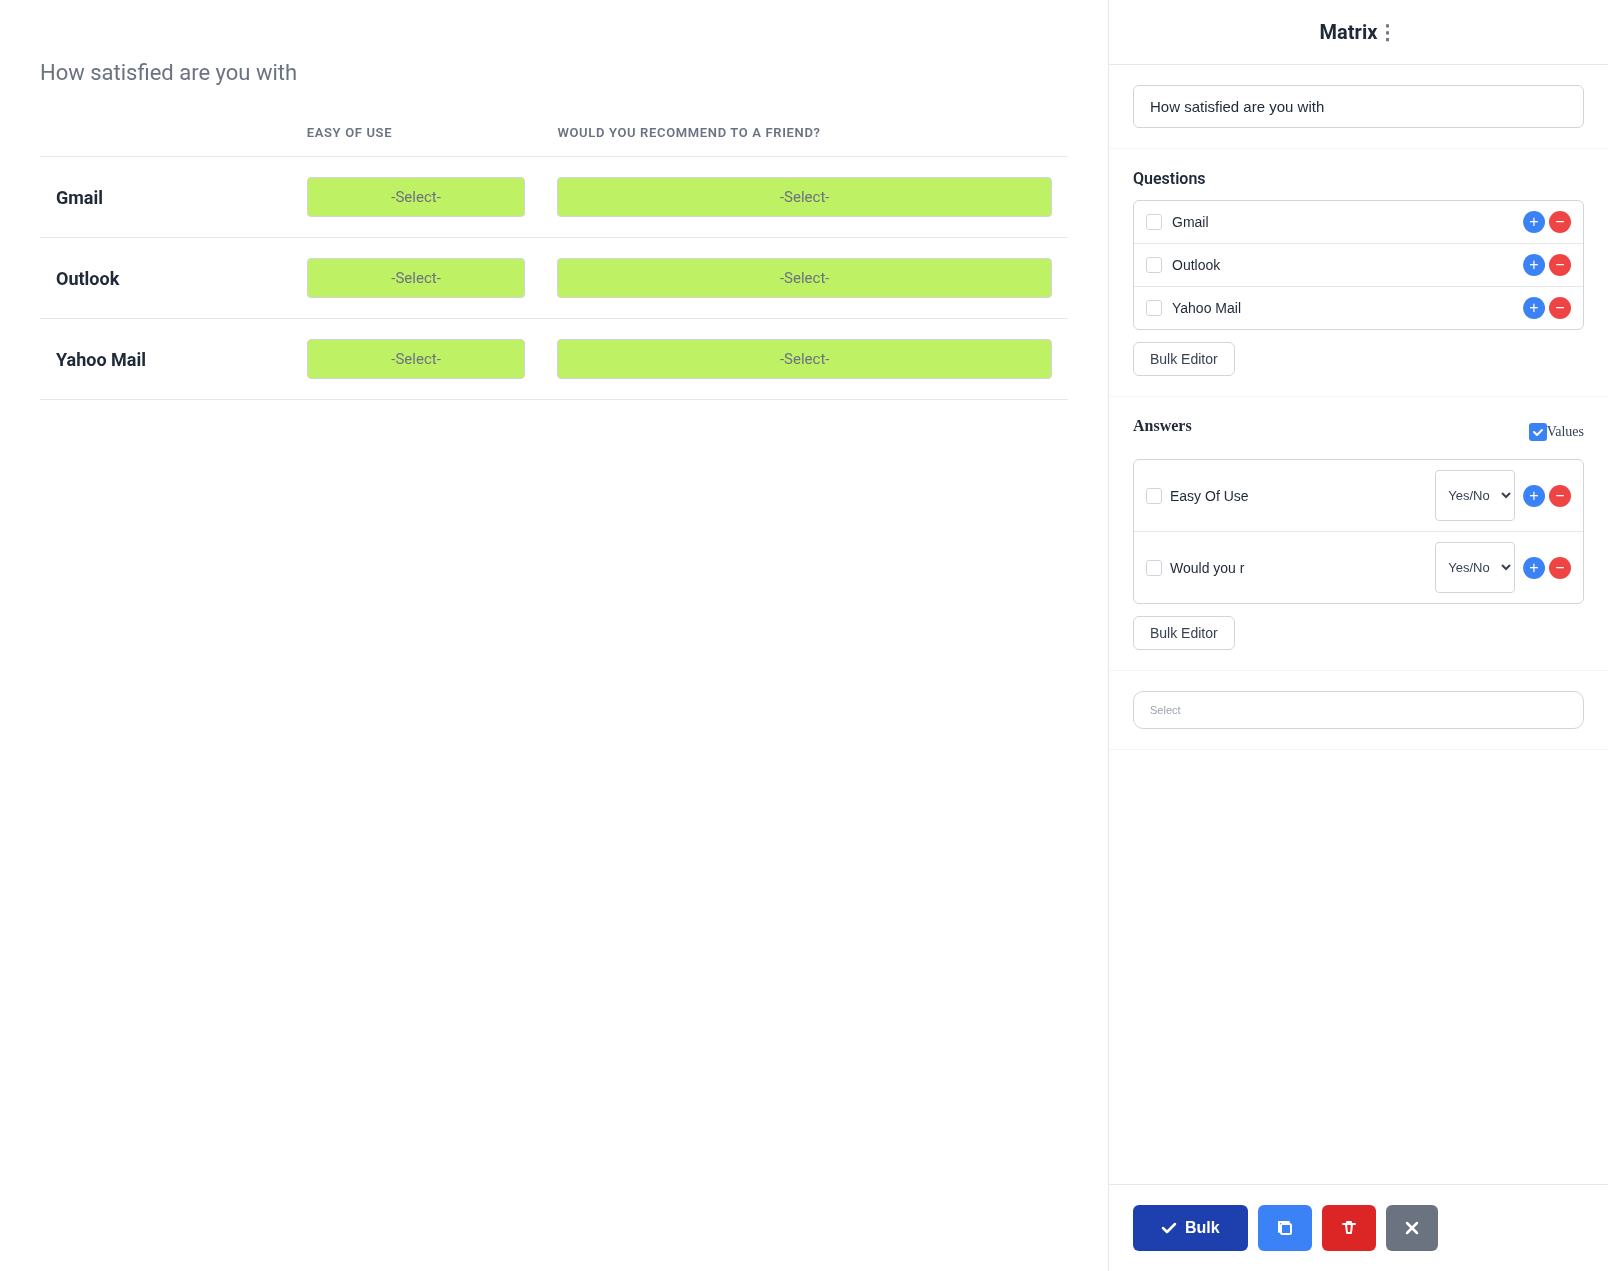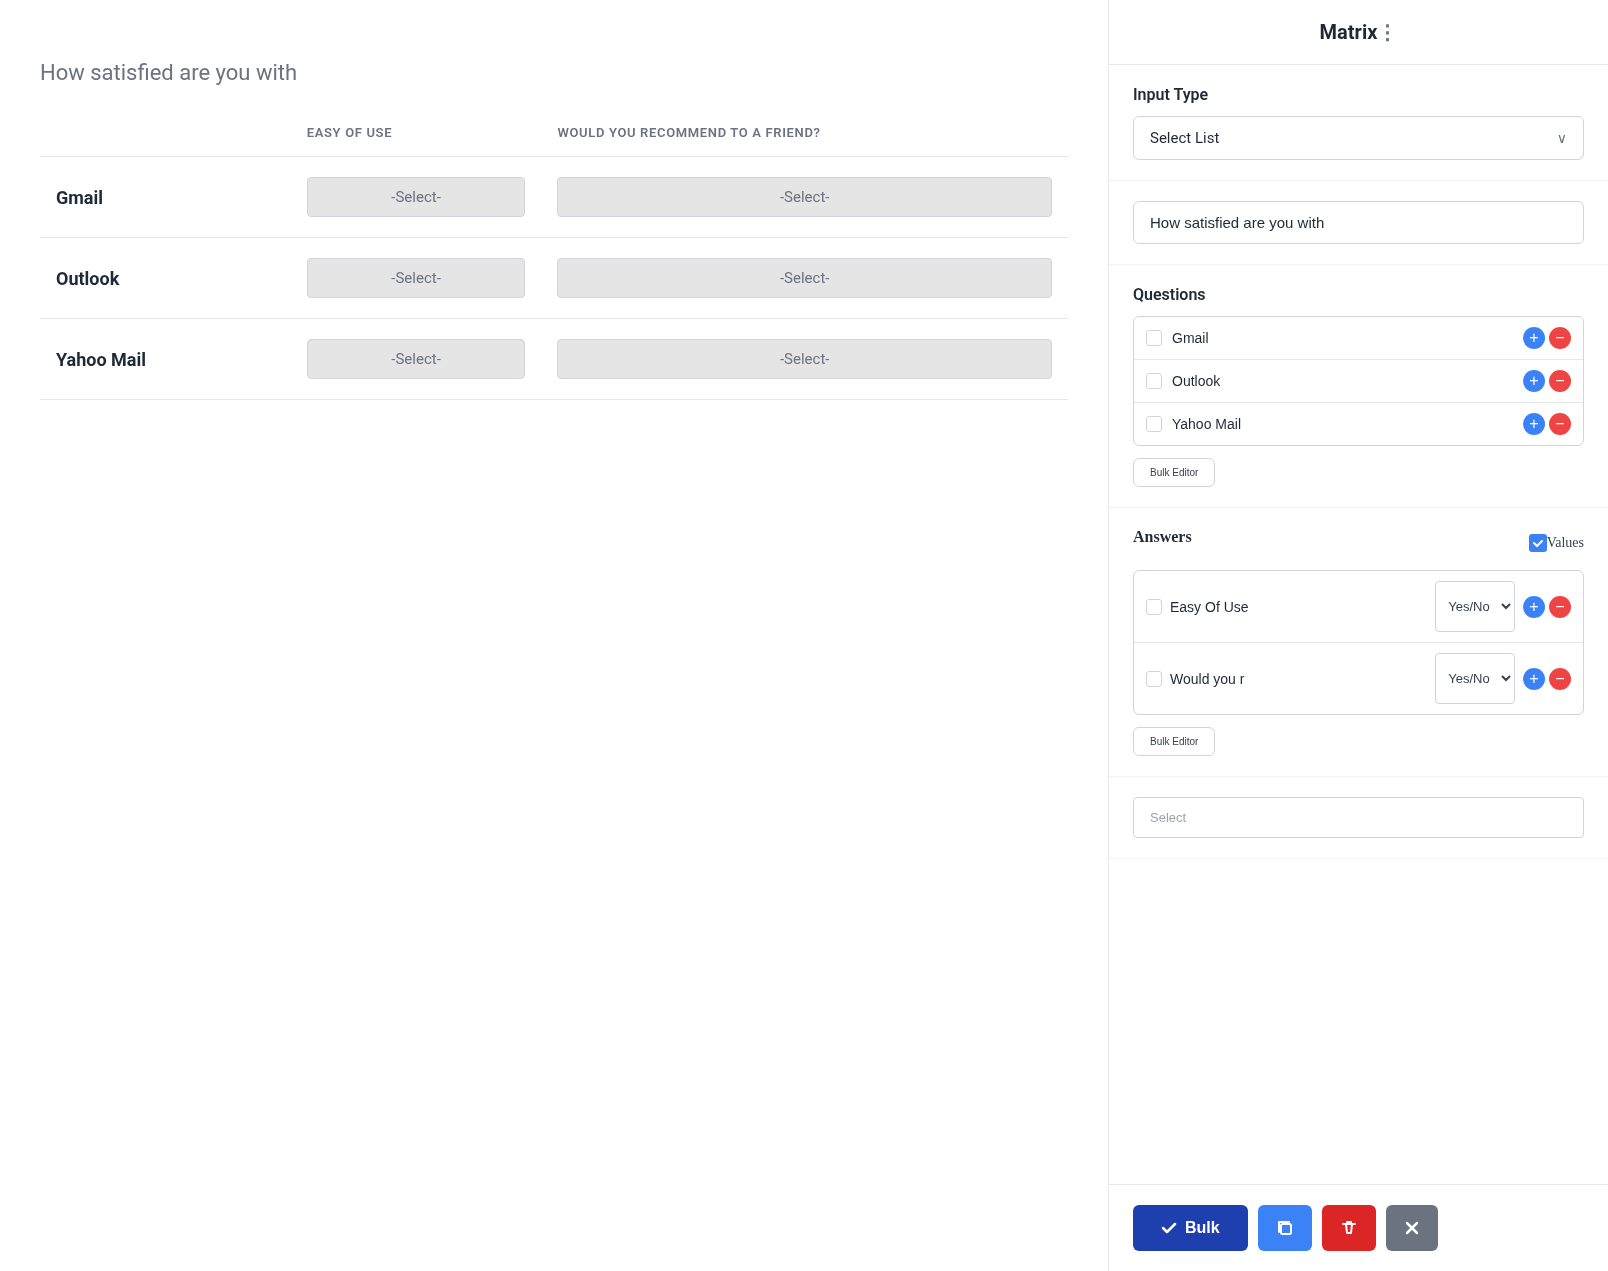--- a/index.html
+++ b/index.html
@@ -60,21 +60,21 @@
       font-size: 18px;
       color: #1f2937;
     }
 
     .select-box {
       border: 1px solid #d1d5db;
       border-radius: 4px;
       padding: 10px 14px;
       font-size: 15px;
       color: #6b7280;
-      background: #e5e5e5;
+      background: #bef264;
       width: 100%;
       cursor: pointer;
       text-align: center;
     }
 
     .col-narrow { width: 200px; }
     .col-wide { width: 420px; }
 
     
     .right-panel {
@@ -219,21 +219,21 @@
       align-items: center;
       justify-content: center;
       line-height: 1;
     }
 
     .bulk-editor-btn {
       border: 1px solid #d1d5db;
       border-radius: 6px;
       padding: 8px 16px;
       background: #fff;
-      font-size: 10px;
+      font-size: 14px;
       color: #374151;
       cursor: pointer;
     }
 
     .answers-header {
       display: flex;
       justify-content: space-between;
       align-items: center;
       margin-bottom: 12px;
       font-family: Liberation Serif, serif;
@@ -293,23 +293,23 @@
       font-size: 13px;
       color: #374151;
       background: #fff;
       cursor: pointer;
       text-align: center;
     }
 
     .placeholder-input {
       width: 100%;
       border: 1px solid #d1d5db;
-      border-radius: 4px;
+      border-radius: 10px;
       padding: 12px 16px;
-      font-size: 13px;
+      font-size: 11px;
       color: #9ca3af;
       outline: none;
     }
 
     
     .panel-footer {
       display: flex;
       gap: 10px;
       padding: 20px 24px;
       border-top: 1px solid #e5e7eb;
@@ -416,27 +416,20 @@
   </table>
 </div>
 
 <div class="right-panel">
 
   <div class="panel-header">
     <span class="panel-title">Matrix</span>
     <span class="three-dots">⋮</span>
   </div>
 
-  <div class="panel-section">
-    <div class="section-label">Input Type</div>
-    <div class="select-dropdown">
-      <span>Select List</span>
-      <span class="dropdown-chevron">∨</span>
-    </div>
-  </div>
 
   <div class="panel-section">
     <input class="text-input" type="text" value="How satisfied are you with" style="">
   </div>
 
   <div class="panel-section">
     <div class="section-label">Questions</div>
     <div class="questions-list">
       <div class="list-item">
         <div class="list-checkbox"></div>

